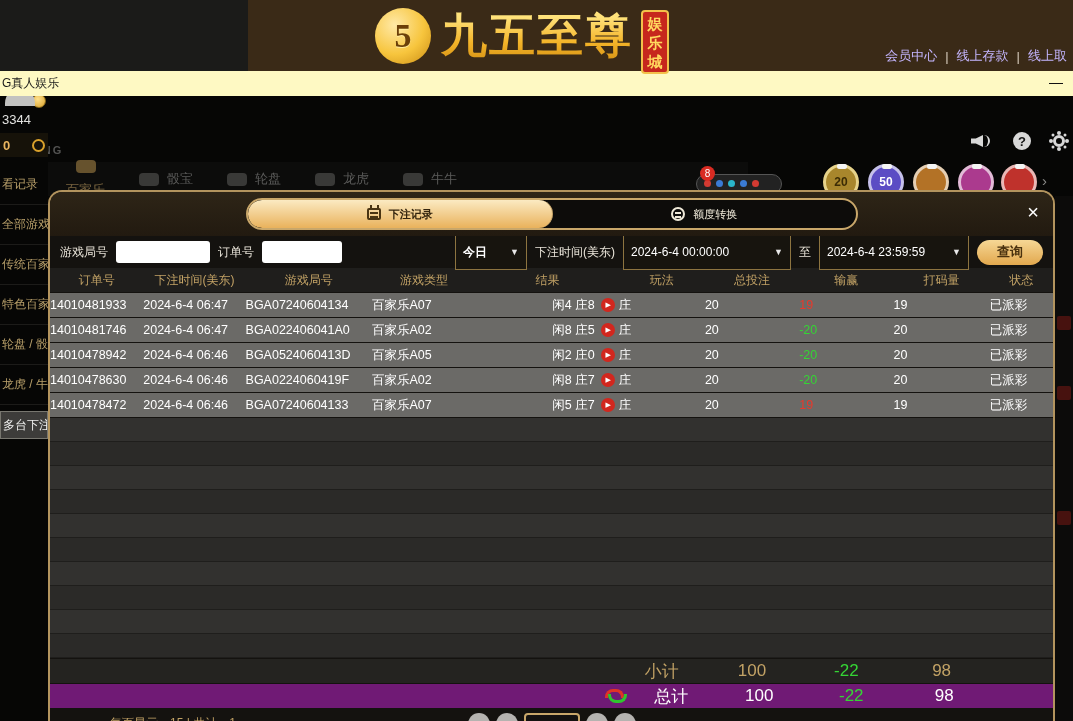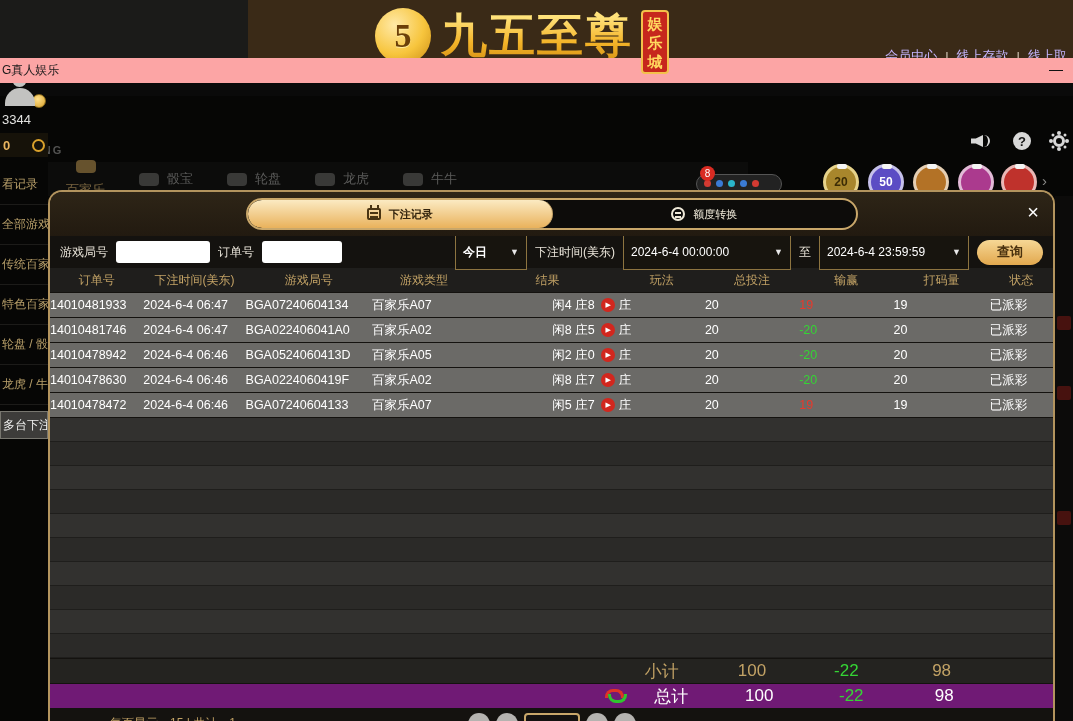--- a/index.html
+++ b/index.html
@@ -12,21 +12,21 @@
   .brand{position:absolute;left:375px;top:0;height:71px;display:flex;align-items:center;}
   .logo-circle{width:56px;height:56px;border-radius:50%;background:radial-gradient(circle at 35% 30%,#ffe9a6,#f7c53d 55%,#c98a12);display:flex;align-items:center;justify-content:center;color:#6b3f08;font-size:34px;font-weight:bold;font-family:"Liberation Serif","DejaVu Serif",serif;text-shadow:0 1px 0 #ffec9e;}
   .brand-name{margin-left:10px;font-size:46px;font-weight:bold;font-family:"Liberation Serif","DejaVu Serif",serif;background:linear-gradient(180deg,#ffe27a 20%,#f3b429 60%,#cf8a10);-webkit-background-clip:text;background-clip:text;color:transparent;letter-spacing:2px;white-space:nowrap;}
   .brand-badge{margin-left:8px;width:28px;height:64px;margin-top:12px;background:#c6271d;border:2px solid #f3c14b;border-radius:4px;display:flex;flex-direction:column;align-items:center;justify-content:flex-start;padding-top:2px;z-index:30;position:relative;}
   .brand-badge span{color:#ffd95e;font-size:15px;font-weight:bold;line-height:19px;}
   .top-links{position:absolute;right:6px;top:47px;display:flex;align-items:center;gap:8px;color:#f1ece4;font-size:13px;white-space:nowrap;}
   .top-links a{color:#c4b5fd;text-decoration:none;cursor:pointer;}
   .top-links .sep{color:#d8cdbd;}
 
   
-  .titlebar{position:absolute;left:0;top:58px;width:1073px;height:25px;background:#fca5a5;z-index:20;}
+  .titlebar{position:absolute;left:0;top:71px;width:1073px;height:25px;background:#fef9c3;z-index:20;}
   .titlebar .t{position:absolute;left:2px;top:0;line-height:25px;font-size:12px;color:#1a1a1a;}
   .titlebar .min{position:absolute;right:10px;top:0;line-height:23px;font-size:14px;color:#111;cursor:pointer;}
 
   
   .game{position:absolute;left:0;top:96px;width:1073px;height:625px;background:#0b0b0a;}
   .watermark{position:absolute;left:6px;top:36px;color:#8e8e8c;font-size:11px;font-weight:bold;letter-spacing:2px;line-height:12px;z-index:1;}
   .top-icons{position:absolute;right:8px;top:36px;display:flex;gap:22px;align-items:center;z-index:6;}
   .spk{position:relative;width:20px;height:16px;}
   .spk::before{content:"";position:absolute;left:0;top:2px;width:12px;height:12px;background:#d8d8d8;clip-path:polygon(0 30%,40% 30%,100% 0,100% 100%,40% 70%,0 70%);}
   .spk::after{content:"";position:absolute;right:1px;top:2px;width:10px;height:12px;border:2px solid #d8d8d8;border-left:none;border-top:none;border-bottom:none;border-radius:50%;}

